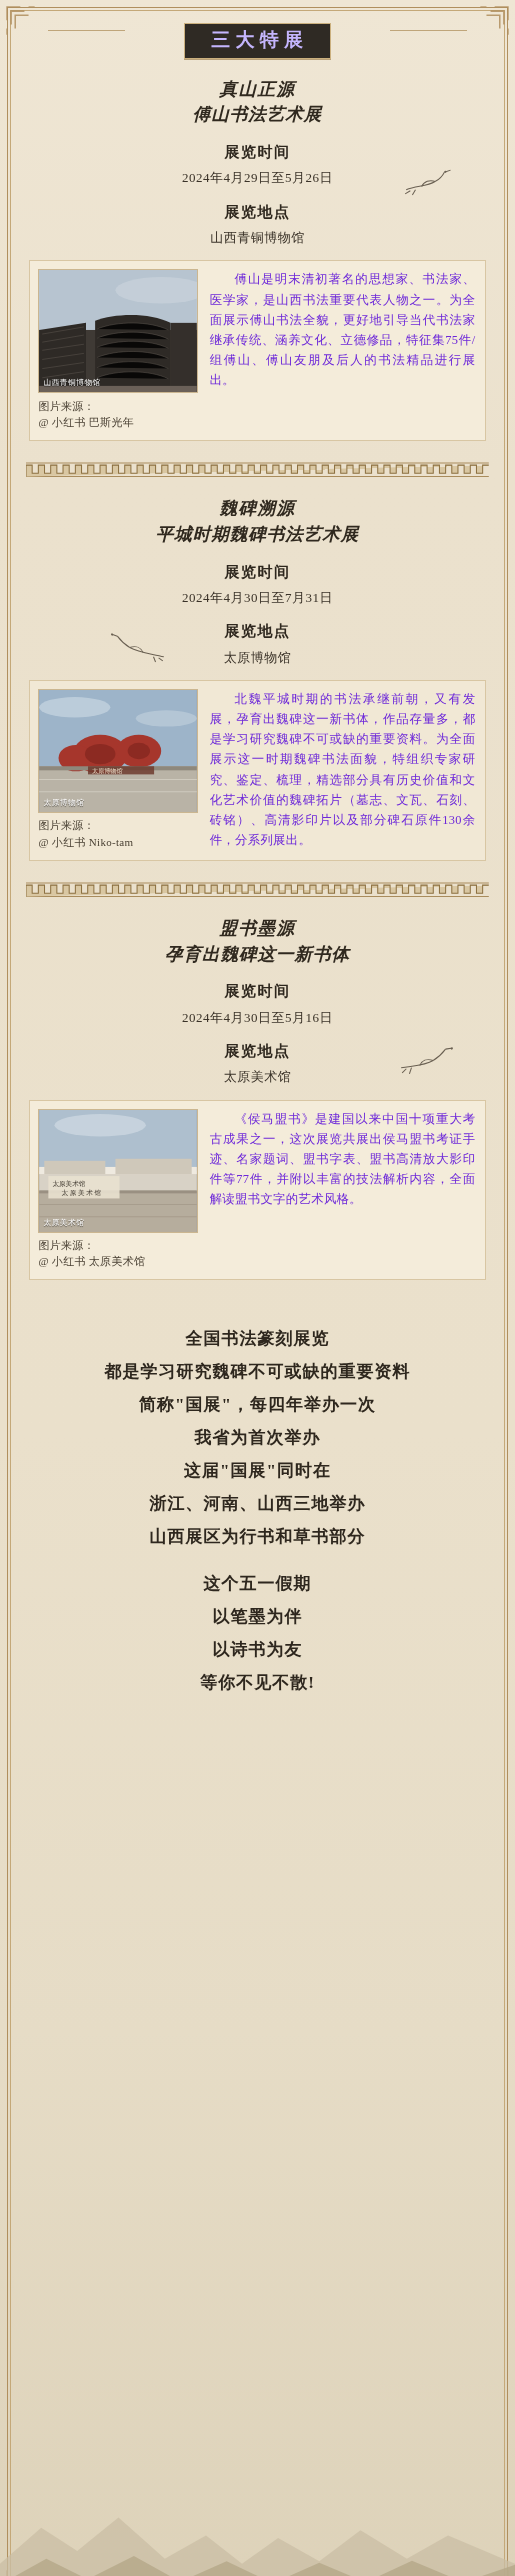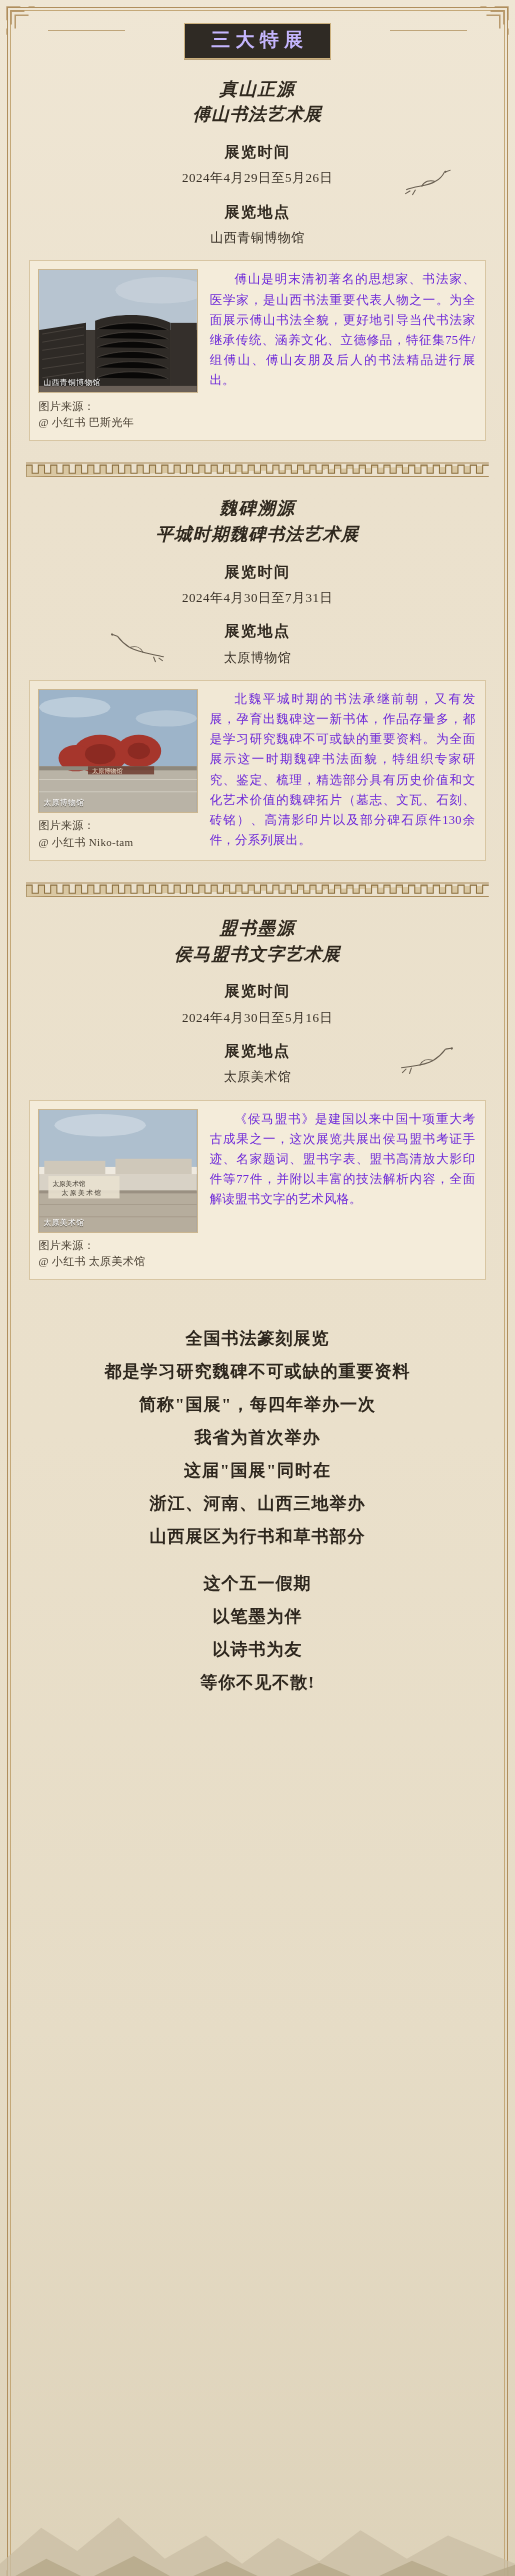--- a/index.html
+++ b/index.html
@@ -368,21 +368,21 @@
         <line x1="0" y1="30" x2="900" y2="30" stroke="#a98c5c" stroke-width="2"></line>
         <g stroke="#8c7040" stroke-width="2" fill="#d9c7a2">
           <path d="M0 30 L0 8 L12 8 L12 24 L24 24 L24 8 L36 8 L36 24 L48 24 L48 8 L60 8 L60 24 L72 24 L72 8 L84 8 L84 24 L96 24 L96 8 L108 8 L108 24 L120 24 L120 8 L132 8 L132 24 L144 24 L144 8 L156 8 L156 24 L168 24 L168 8 L180 8 L180 24 L192 24 L192 8 L204 8 L204 24 L216 24 L216 8 L228 8 L228 24 L240 24 L240 8 L252 8 L252 24 L264 24 L264 8 L276 8 L276 24 L288 24 L288 8 L300 8 L300 24 L312 24 L312 8 L324 8 L324 24 L336 24 L336 8 L348 8 L348 24 L360 24 L360 8 L372 8 L372 24 L384 24 L384 8 L396 8 L396 24 L408 24 L408 8 L420 8 L420 24 L432 24 L432 8 L444 8 L444 24 L456 24 L456 8 L468 8 L468 24 L480 24 L480 8 L492 8 L492 24 L504 24 L504 8 L516 8 L516 24 L528 24 L528 8 L540 8 L540 24 L552 24 L552 8 L564 8 L564 24 L576 24 L576 8 L588 8 L588 24 L600 24 L600 8 L612 8 L612 24 L624 24 L624 8 L636 8 L636 24 L648 24 L648 8 L660 8 L660 24 L672 24 L672 8 L684 8 L684 24 L696 24 L696 8 L708 8 L708 24 L720 24 L720 8 L732 8 L732 24 L744 24 L744 8 L756 8 L756 24 L768 24 L768 8 L780 8 L780 24 L792 24 L792 8 L804 8 L804 24 L816 24 L816 8 L828 8 L828 24 L840 24 L840 8 L852 8 L852 24 L864 24 L864 8 L876 8 L876 24 L888 24 L888 8 L900 8"></path>
         </g>
       </svg>
     </div>
 
     <div class="section">
       <div class="exh-title">
         <div class="l1">盟书墨源</div>
-        <div class="l2">侯马盟书文字艺术展</div>
+        <div class="l2">孕育出魏碑这一新书体</div>
       </div>
 
       <div class="sub-head">展览时间</div>
       <div class="sub-val">2024年4月30日至5月16日</div>
 
       <div class="sub-head">展览地点</div>
       <div style="position:relative">
         <div class="sub-val">太原美术馆</div>
         <div class="crane" style="right:27px; top:-23px;">
           <svg viewBox="0 0 120 62">

